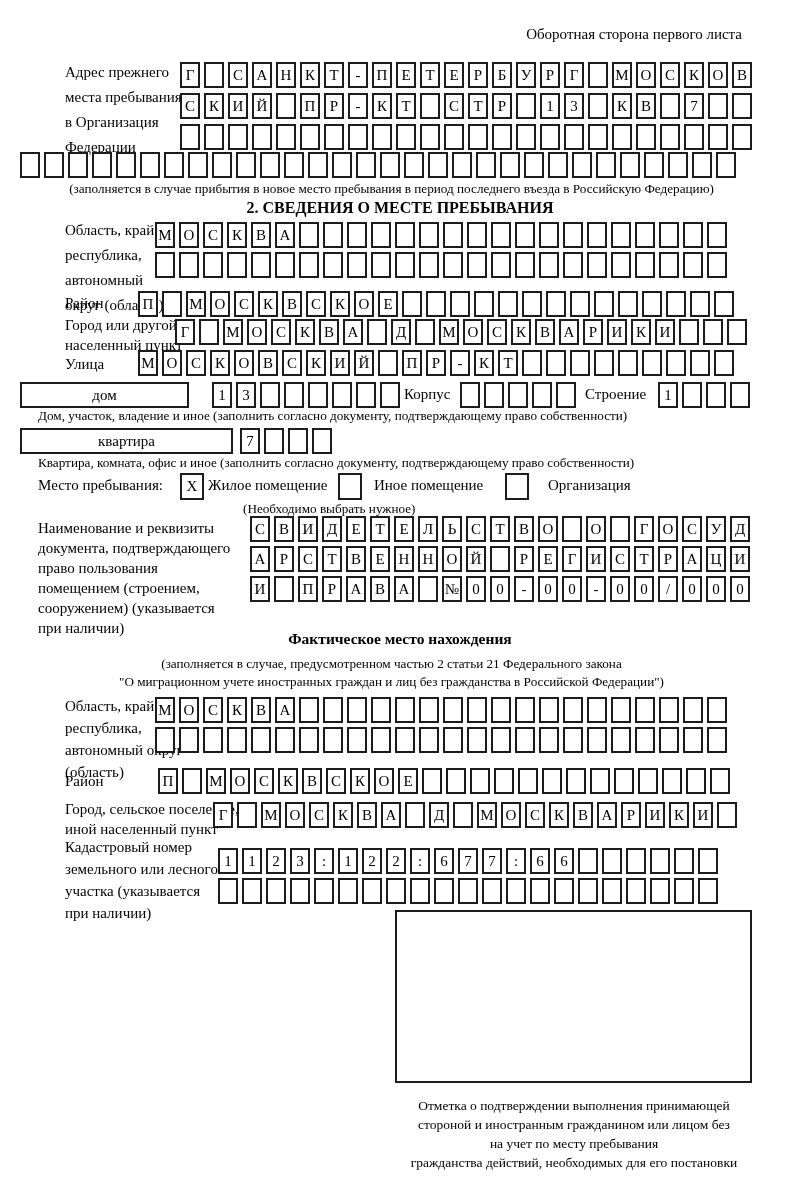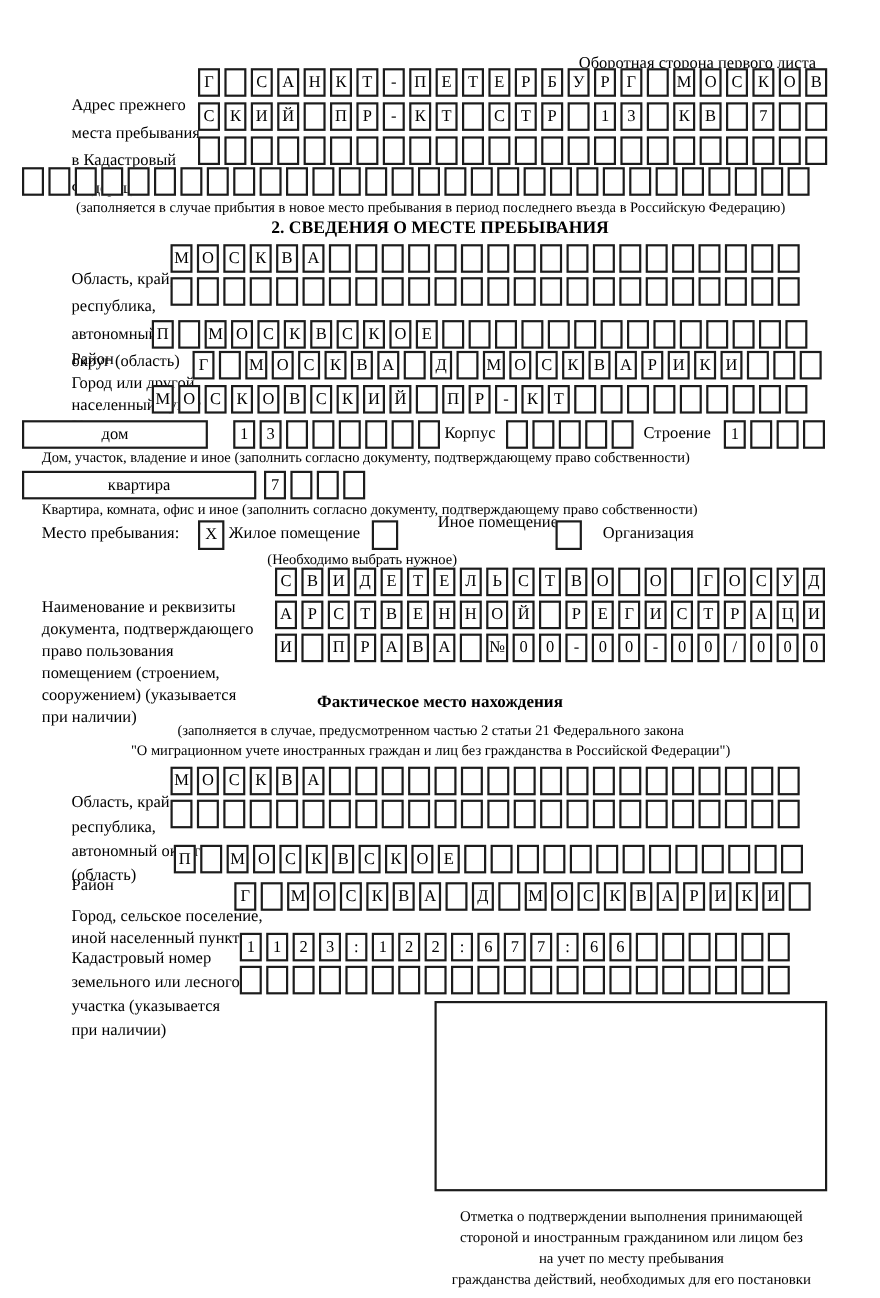--- a/index.html
+++ b/index.html
@@ -2,21 +2,21 @@
 <html><head>
 <meta charset="utf-8">
 <style>
   html,body{margin:0;padding:0;background:#fff;}
   .page{position:relative;width:800px;height:1180px;background:#fff;overflow:hidden;
         font-family:"Liberation Serif","DejaVu Serif",serif;color:#000;}
   .cellrow{position:absolute;display:flex;gap:4px;}
   .cell{flex:none;width:20px;height:26px;border:2px solid #1c1c1c;box-sizing:border-box;
         display:flex;align-items:center;justify-content:center;
         font-size:15px;line-height:1;background:#fff;}
-  .lbl{position:absolute;font-size:15px;line-height:25px;white-space:nowrap;margin-top:24px;}
+  .lbl{position:absolute;font-size:15px;line-height:25px;white-space:nowrap;}
   .lbl.tight{line-height:20px;}
   .lbl.mid{line-height:22px;}
   .note{position:absolute;font-size:13.2px;white-space:nowrap;}
   .ctr{left:0;width:783px;text-align:center;white-space:normal;}
   .title{position:absolute;left:0;width:800px;text-align:center;font-weight:bold;font-size:16px;}
   .fieldbox{position:absolute;height:26px;border:2px solid #1c1c1c;box-sizing:border-box;
         display:flex;align-items:center;justify-content:center;font-size:15px;background:#fff;}
   .chk{position:absolute;width:24px;height:27px;border:2px solid #1c1c1c;box-sizing:border-box;
         display:flex;align-items:center;justify-content:center;font-size:15px;background:#fff;}
   .inline-lbl{position:absolute;font-size:15px;white-space:nowrap;}
@@ -26,21 +26,21 @@
 </head>
 <body>
 
 <div class="page">
 
   <div class="lbl" style="top:22px;right:58px;">Оборотная сторона первого листа</div>
 
   <div class="lbl" style="left:65px;top:60px;">
       <div>Адрес прежнего</div>
       <div>места пребывания</div>
-      <div>в Кадастровый</div>
+      <div>в Организация</div>
       <div>Федерации</div>
     </div>
   <div class="cellrow" style="left:180px;top:62px;">
       <span class="cell">Г</span>
       <span class="cell"></span>
       <span class="cell">С</span>
       <span class="cell">А</span>
       <span class="cell">Н</span>
       <span class="cell">К</span>
       <span class="cell">Т</span>
@@ -332,21 +332,21 @@
       <span class="cell"></span>
       <span class="cell"></span>
       <span class="cell"></span>
     </div>
   <div class="note" style="left:38px;top:455px;">Квартира, комната, офис и иное (заполнить согласно документу, подтверждающему право собственности)</div>
 
   <div class="inline-lbl" style="left:38px;top:477px;">Место пребывания:</div>
   <div class="chk" style="left:180px;top:473px;">X</div>
   <div class="inline-lbl" style="left:208px;top:477px;">Жилое помещение</div>
   <div class="chk" style="left:338px;top:473px;"></div>
-  <div class="inline-lbl" style="left:374px;top:467px;margin-left:24px;">Иное помещение</div>
+  <div class="inline-lbl" style="left:374px;top:477px;">Иное помещение</div>
   <div class="chk" style="left:505px;top:473px;"></div>
   <div class="inline-lbl" style="left:548px;top:477px;">Организация</div>
   <div class="note" style="left:243px;top:501px;">(Необходимо выбрать нужное)</div>
 
   <div class="lbl tight" style="left:38px;top:518px;">
       <div>Наименование и реквизиты</div>
       <div>документа, подтверждающего</div>
       <div>право пользования</div>
       <div>помещением (строением,</div>
       <div>сооружением) (указывается</div>

